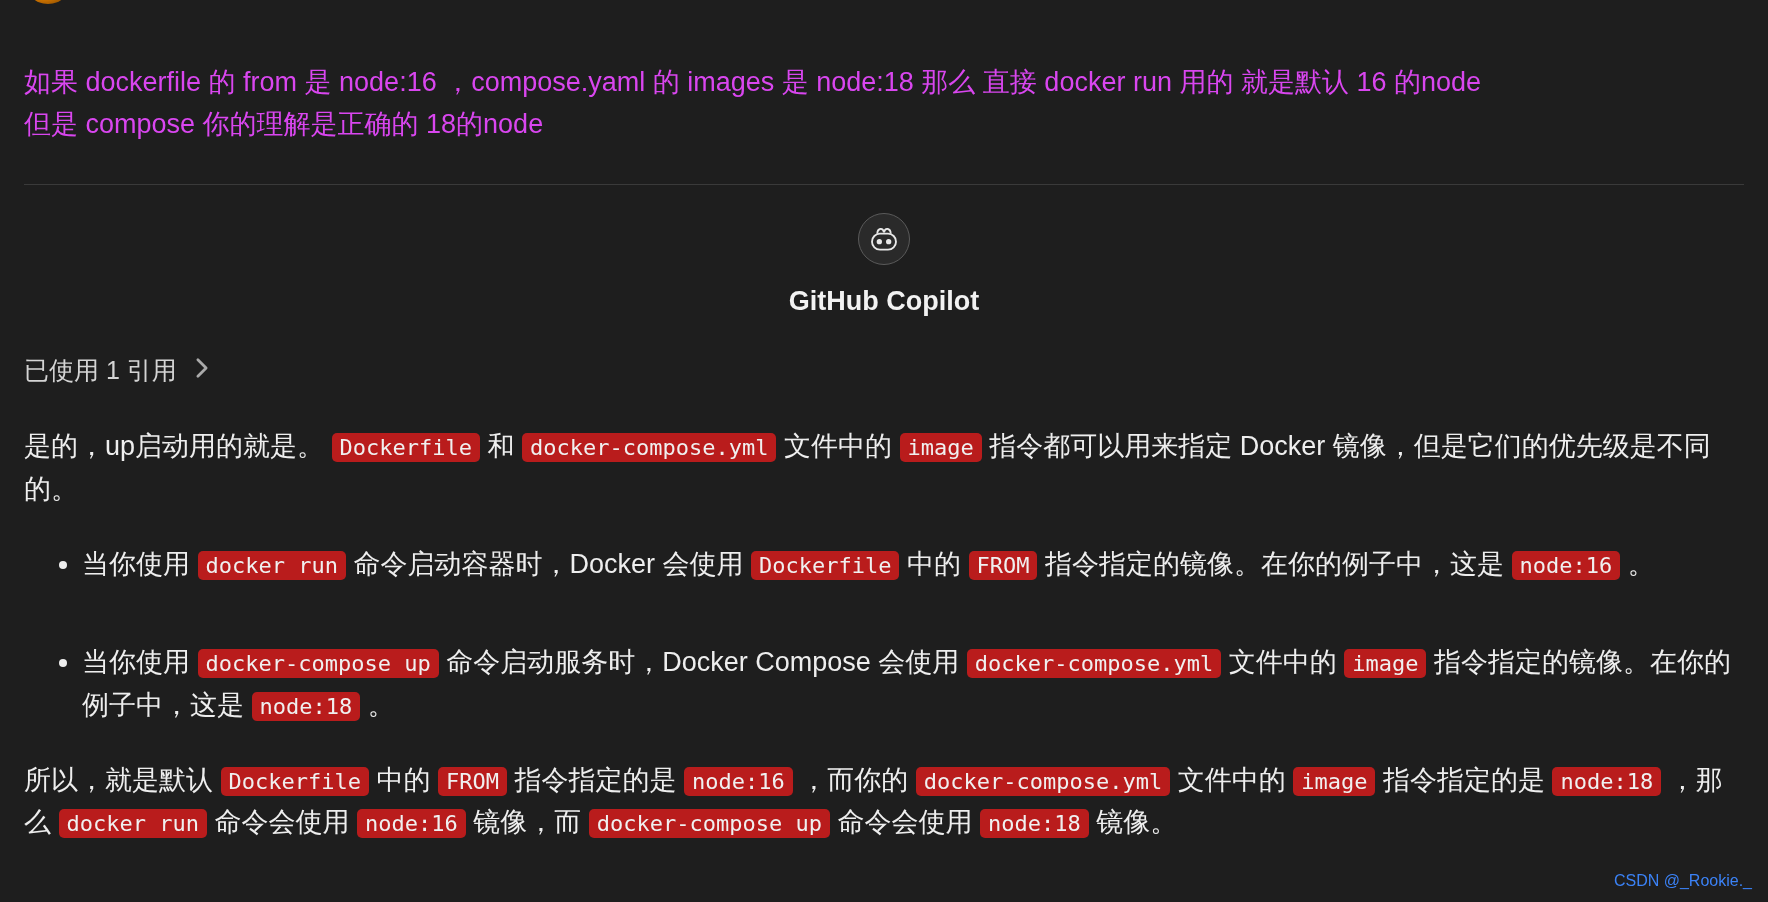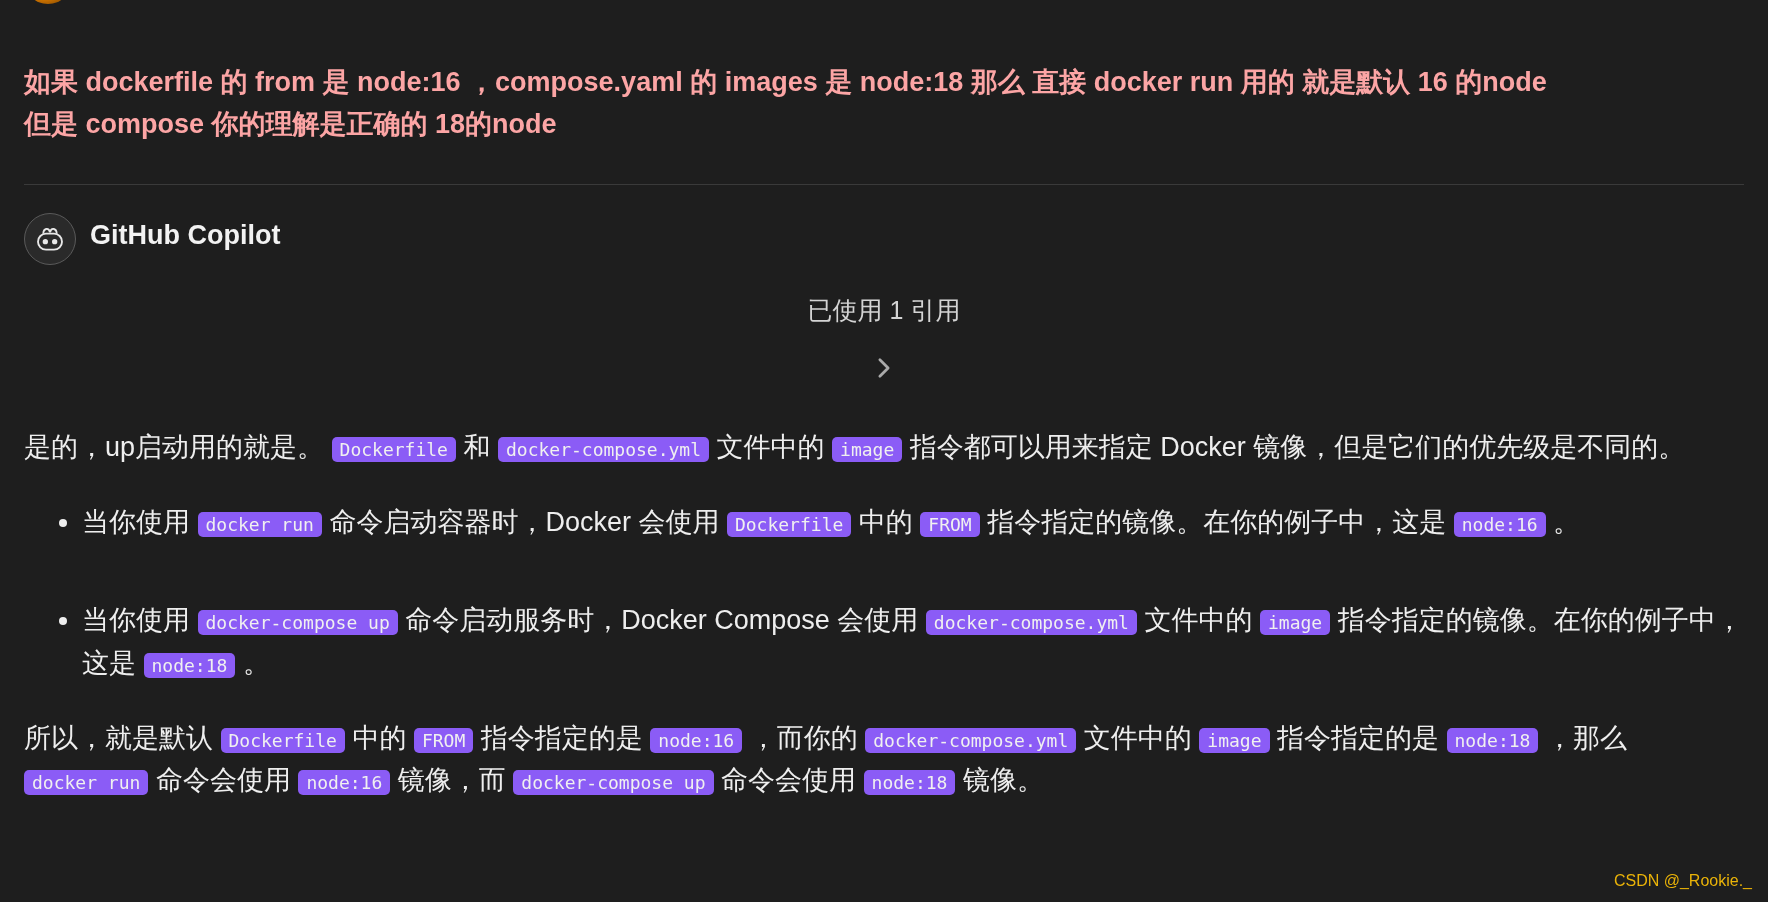--- a/index.html
+++ b/index.html
@@ -36,32 +36,32 @@
   .user-avatar-circle {
     width: 48px;
     height: 48px;
     border-radius: 50%;
     background: radial-gradient(circle at 40% 35%, #f5a623 0%, #d67800 60%, #5a3000 100%);
     margin-top: -44px;
   }
   .user-message {
     margin-top: 18px;
     font-size: 27px;
-    color: #fca5a5;
+    color: #d946ef;
     line-height: 1.55;
-    font-weight: bold;
   }
   .copilot-section {
     padding-top: 28px;
   }
   .copilot-header {
     display: flex;
-    align-items: flex-start;
+    align-items: center;
     gap: 14px;
     margin-bottom: 24px;
+    flex-direction: column;
   }
   .copilot-avatar {
     width: 52px;
     height: 52px;
     border-radius: 50%;
     border: 1px solid #5a5a5a;
     display: flex;
     align-items: center;
     justify-content: center;
     background: #2a2a2a;
@@ -72,39 +72,38 @@
     color: #f2f2f2;
   }
   .reference-line {
     display: flex;
     align-items: center;
     gap: 18px;
     color: #d4d4d4;
     font-size: 25px;
     margin-bottom: 34px;
     cursor: pointer;
-    flex-direction: column;
   }
   .reference-line .chev {
     color: #aaa;
   }
   .response-text {
     font-size: 27px;
     color: #eeeeee;
     line-height: 1.58;
   }
   .para {
     margin-bottom: 32px;
   }
   code.inline {
     font-family: "SF Mono", "Menlo", "Consolas", monospace;
-    background: #8b5cf6;
+    background: #b91c1c;
     padding: 2px 8px;
     border-radius: 5px;
-    font-size: 18px;
+    font-size: 22px;
     color: #f0f0f0;
     white-space: nowrap;
   }
   ul.bullets {
     list-style: disc;
     padding-left: 58px;
     margin-bottom: 32px;
   }
   ul.bullets li {
     margin-bottom: 56px;
@@ -112,21 +111,21 @@
     line-height: 1.58;
   }
   ul.bullets li:last-child {
     margin-bottom: 0;
   }
   .watermark {
     position: absolute;
     bottom: 8px;
     right: 16px;
     font-size: 16px;
-    color: #eab308;
+    color: #3b82f6;
   }
 </style>
 </head>
 <body>
 
 <div class="container">
 
   <div class="user-section">
     <span class="user-avatar">
       <div class="user-avatar-circle"></div>

